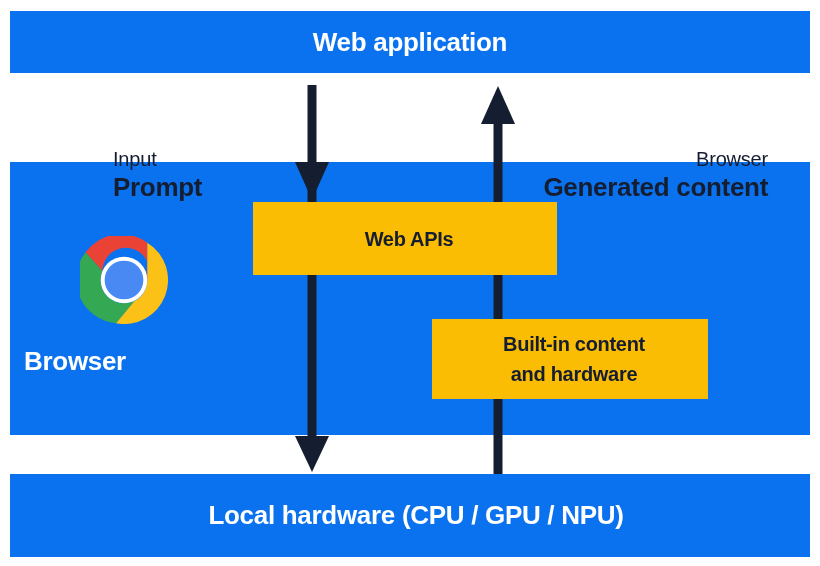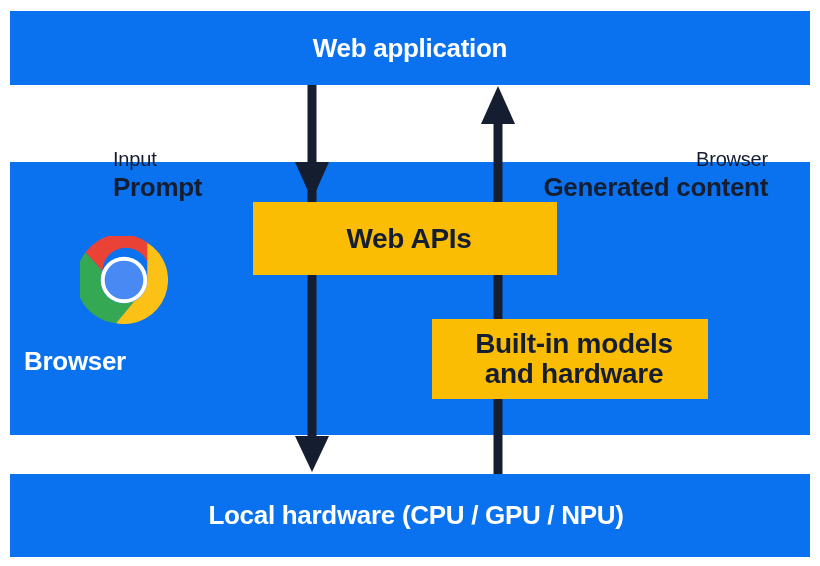--- a/index.html
+++ b/index.html
@@ -7,37 +7,37 @@
     --chrome-red:#ea4335; --chrome-green:#34a853; --chrome-yellow:#fbc116;
     --chrome-blue:#4889f4; --chrome-ring:#ffffff;
   }
   *{box-sizing:border-box;}
   html,body{margin:0;padding:0;background:#fff;}
   body{width:820px;height:566px;font-family:"Liberation Sans","DejaVu Sans",sans-serif;}
   .canvas{position:relative;width:820px;height:566px;background:#fff;overflow:hidden;}
 
   .bar{position:absolute;left:10px;width:800px;background:var(--blue);
        display:flex;align-items:center;justify-content:center;}
-  .bar-top{top:11px;height:74px;z-index:1;}
+  .bar-top{top:11px;height:62px;z-index:1;}
   .bar-bottom{top:474px;height:83px;z-index:1;padding-left:12px;}
   .bar-label{color:var(--white-text);font-weight:bold;font-size:26px;letter-spacing:-0.3px;}
 
   .band{position:absolute;left:10px;top:162px;width:800px;height:273px;background:var(--blue);z-index:1;}
 
   .arrows{position:absolute;left:0;top:0;width:820px;height:566px;z-index:2;pointer-events:none;}
 
   .io-block{position:absolute;z-index:2;color:var(--ink);}
   .io-left{left:113px;top:98px;text-align:left;}
   .io-right{right:52px;top:98px;text-align:right;}
   .io-title{font-size:20px;line-height:26px;letter-spacing:-0.2px;margin-top:48px;}
   .io-value{font-size:26px;line-height:30px;font-weight:bold;letter-spacing:-0.3px;}
 
   .ybox{position:absolute;background:var(--yellow);z-index:3;color:var(--ink);
         display:flex;flex-direction:column;align-items:center;justify-content:center;
-        font-weight:bold;font-size:28px;letter-spacing:-0.3px;line-height:30px;padding-left:8px;}
+        font-weight:bold;font-size:20px;letter-spacing:-0.3px;line-height:30px;padding-left:8px;}
   .ybox-webapis{left:253px;top:202px;width:304px;height:73px;}
   .ybox-builtin{left:432px;top:319px;width:276px;height:80px;}
 
   .chrome{position:absolute;left:80px;top:236px;width:88px;height:88px;z-index:3;}
   .browser-label{position:absolute;left:24px;top:346px;width:200px;z-index:3;
         color:var(--white-text);font-weight:bold;font-size:26px;letter-spacing:-0.3px;}
 </style>
 </head>
 <body>
 
@@ -67,21 +67,21 @@
   </div>
   <div class="io-block io-right">
     <div class="io-title">Browser</div>
     <div class="io-value">Generated content</div>
   </div>
 
   <div class="ybox ybox-webapis">
     <span>Web APIs</span>
   </div>
   <div class="ybox ybox-builtin">
-    <span>Built-in models</span>
+    <span>Built-in content</span>
     <span>and hardware</span>
   </div>
 
   <svg class="chrome" viewBox="0 0 200 200" aria-hidden="true">
     <path fill="var(--chrome-red)" d="M 12.4 37.4 A 100 100 0 0 1 153 15.2 L 153 100 A 53 53 0 1 0 51.1 79.6 Z"></path>
     <path fill="var(--chrome-green)" d="M 12.4 37.4 A 100 100 0 0 0 81.9 198.4 L 124.4 147.1 A 53 53 0 0 1 51.1 79.6 Z"></path>
     <path fill="var(--chrome-yellow)" d="M 153 15.2 A 100 100 0 0 1 81.9 198.4 L 124.4 147.1 A 53 53 0 0 0 153 100 Z"></path>
     <circle cx="100" cy="100" r="53" fill="var(--chrome-ring)"></circle>
     <circle cx="100" cy="100" r="44" fill="var(--chrome-blue)"></circle>
   </svg>

